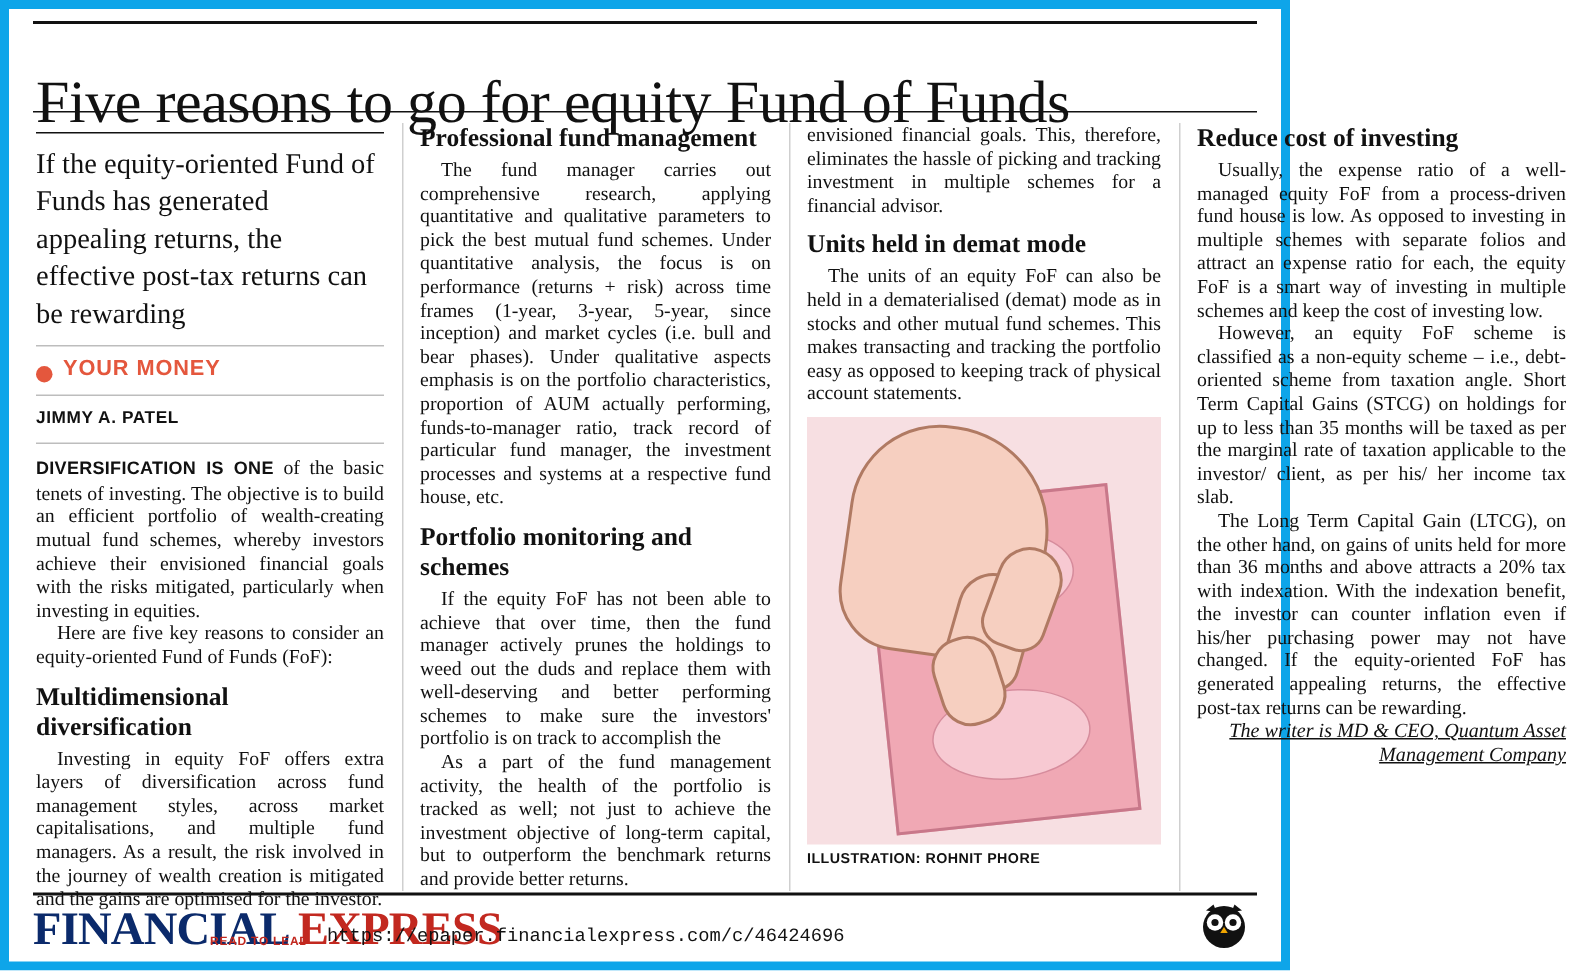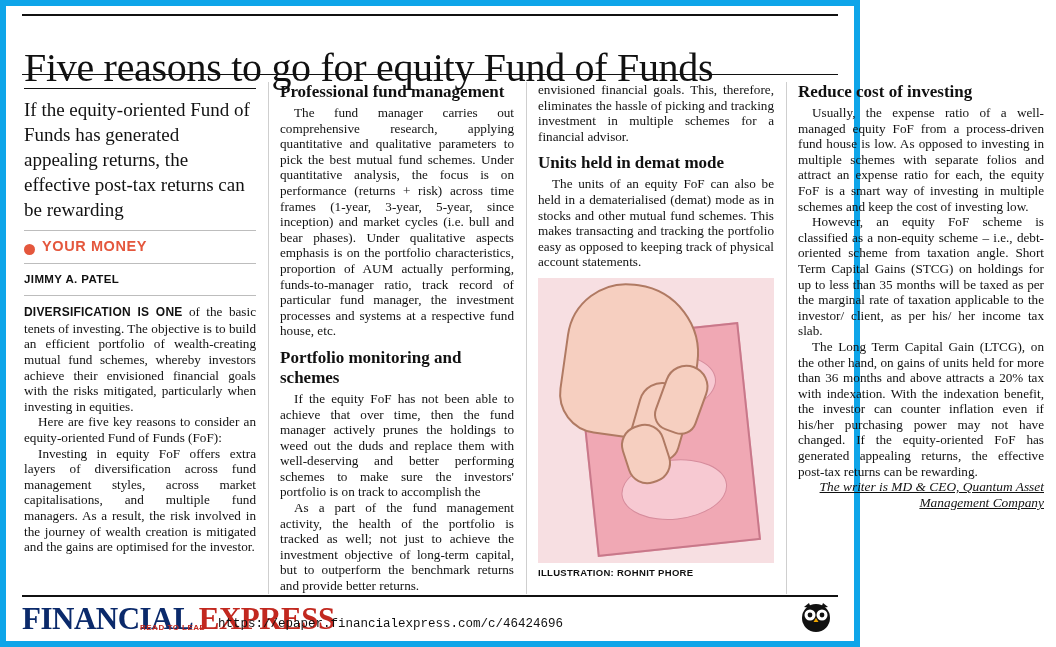--- a/index.html
+++ b/index.html
@@ -314,20 +314,21 @@
       <span class="dot"></span>
       <span class="ktext">YOUR MONEY</span>
     </div>
     <div class="rule-thin-light"></div>
 
     <div class="byline">JIMMY A. PATEL</div>
     <div class="rule-thin-light"></div>
 
     <p class="noindent"><span class="dropstart">DIVERSIFICATION IS ONE</span><span> of the basic tenets of investing. The objective is to build an efficient portfolio of wealth-creating mutual fund schemes, whereby investors achieve their envisioned financial goals with the risks mitigated, particularly when investing in equities.</span></p>
     <p>Here are five key reasons to consider an equity-oriented Fund of Funds (FoF):</p>
+    <h2 class="subhead">Multidimensional diversification</h2>
     <p>Investing in equity FoF offers extra layers of diversification across fund management styles, across market capitalisations, and multiple fund managers. As a result, the risk involved in the journey of wealth creation is mitigated and the gains are optimised for the investor.</p>
   </div>
 
   <div class="col" id="col2">
     <h2 class="subhead" style="margin-top:0;">Professional fund management</h2>
     <p>The fund manager carries out comprehensive research, applying quantitative and qualitative parameters to pick the best mutual fund schemes. Under quantitative analysis, the focus is on performance (returns + risk) across time frames (1-year, 3-year, 5-year, since inception) and market cycles (i.e. bull and bear phases). Under qualitative aspects emphasis is on the portfolio characteristics, proportion of AUM actually performing, funds-to-manager ratio, track record of particular fund manager, the investment processes and systems at a respective fund house, etc.</p>
     <h2 class="subhead">Portfolio monitoring and schemes</h2>
     <p>If the equity FoF has not been able to achieve that over time, then the fund manager actively prunes the holdings to weed out the duds and replace them with well-deserving and better performing schemes to make sure the investors' portfolio is on track to accomplish the</p>
     <p>As a part of the fund management activity, the health of the portfolio is tracked as well; not just to achieve the investment objective of long-term capital, but to outperform the benchmark returns and provide better returns.</p>
   </div>

